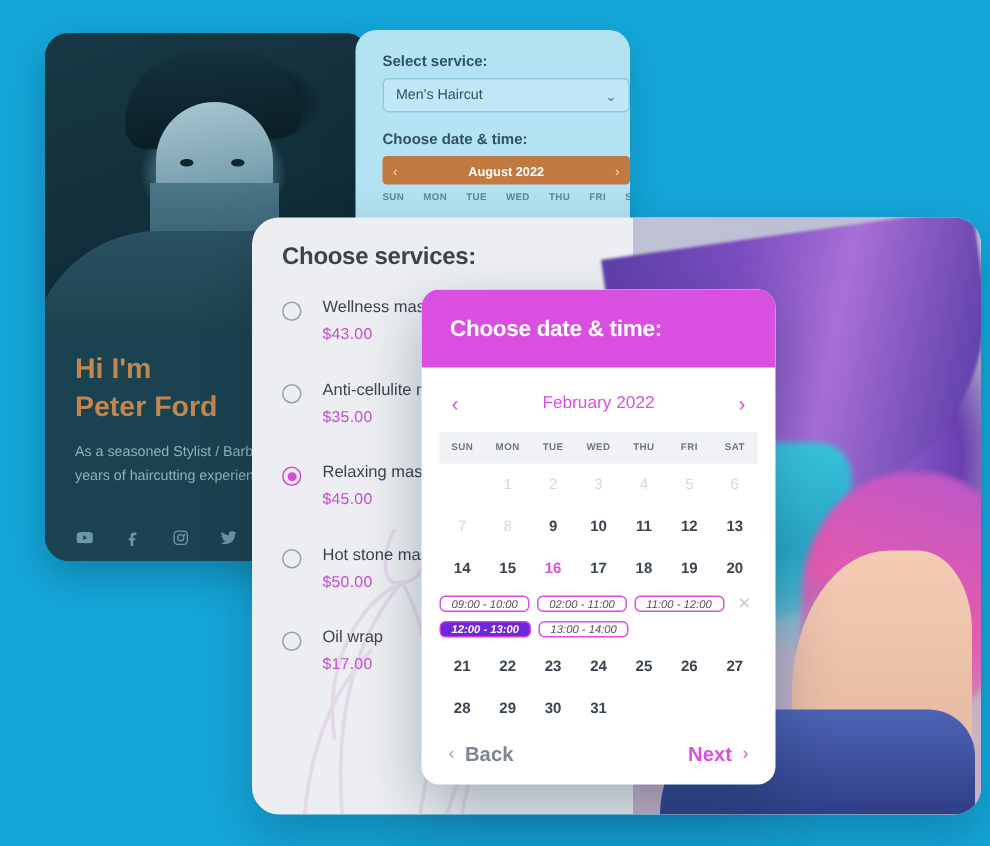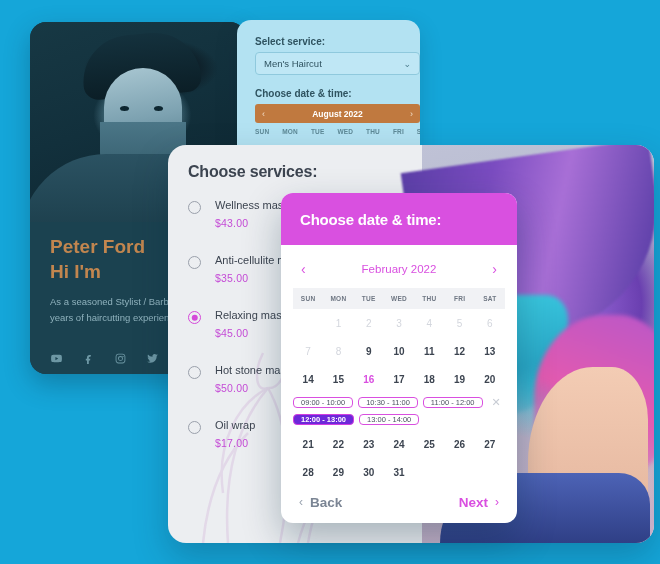--- a/index.html
+++ b/index.html
@@ -190,20 +190,21 @@
   .dt-week { display: grid; grid-template-columns: repeat(7, 1fr); margin: 0 12px; height: 28px; align-items: center; }
   .dt-week span { text-align: center; font-size: 10px; color: #3c4450; font-weight: 600; }
   .dt-week span.dim { color: #d3d6dd; font-weight: 500; }
   .dt-week span.today { color: #d94fe0; font-weight: 700; }
   #slots { margin: 3px 12px 0 12px; }
   .slot-row { display: flex; align-items: center; gap: 5px; margin-bottom: 5px; }
   .slot {
     border: 1px solid #d94fe0; border-radius: 4px;
     font-size: 7.5px; color: #4b5260; padding: 0 7px; background: #fff;
     white-space: nowrap;
+    font-style: italic;
   }
   .slot.active { background: #6d28d9; border-color: #d13ce0; color: #fff; font-weight: 600; }
   .slot-x { color: #c8ccd4; font-size: 11px; margin-left: 4px; }
   #dt-footer {
     position: absolute; left: 0; right: 0; bottom: 0; height: 42px;
     display: flex; align-items: center; justify-content: space-between;
     padding: 0 18px;
   }
   #dt-footer .back-grp, #dt-footer .next-grp { display: flex; align-items: center; gap: 7px; }
   #dt-footer .back-lbl { color: #7b8594; font-size: 13.5px; font-weight: 700; }
@@ -216,22 +217,22 @@
 
 <div id="stylist-card">
   <div id="stylist-photo">
     <div class="face"></div>
     <div class="beard"></div>
     <div class="eye-l"></div>
     <div class="eye-r"></div>
   </div>
   <div id="stylist-body"></div>
   <div id="stylist-text">
+    <div id="greet-line">Hi I'm</div>
     <div id="stylist-name">Peter Ford</div>
-    <div id="greet-line">Hi I'm</div>
     <div id="stylist-bio">As a seasoned Stylist / Barber, with over 16 years of haircutting experience, his resume!</div>
   </div>
   <div id="social-row">
     <a class="sicon">
       <svg width="13" height="13" viewBox="0 0 24 24">
           <path d="M21.6 7.2a2.6 2.6 0 0 0-1.8-1.8C18.2 5 12 5 12 5s-6.2 0-7.8.4A2.6 2.6 0 0 0 2.4 7.2 27 27 0 0 0 2 12a27 27 0 0 0 .4 4.8 2.6 2.6 0 0 0 1.8 1.8C5.8 19 12 19 12 19s6.2 0 7.8-.4a2.6 2.6 0 0 0 1.8-1.8A27 27 0 0 0 22 12a27 27 0 0 0-.4-4.8zM10 15V9l5.2 3z"></path>
         </svg>
     </a>
     <a class="sicon">
       <svg width="13" height="13" viewBox="0 0 24 24">
@@ -382,21 +383,21 @@
         <span class="today">16</span>
         <span>17</span>
         <span>18</span>
         <span>19</span>
         <span>20</span>
       </div>
     </div>
   <div id="slots">
     <div class="slot-row" id="slot-row-1">
         <div class="slot">09:00 - 10:00</div>
-        <div class="slot">10:30 - 11:00</div>
+        <div class="slot">02:00 - 11:00</div>
         <div class="slot">11:00 - 12:00</div>
         <span class="slot-x">✕</span>
       </div>
     <div class="slot-row" id="slot-row-2">
         <div class="slot active">12:00 - 13:00</div>
         <div class="slot">13:00 - 14:00</div>
       </div>
   </div>
   <div id="dt-weeks-after">
       <div class="dt-week">

